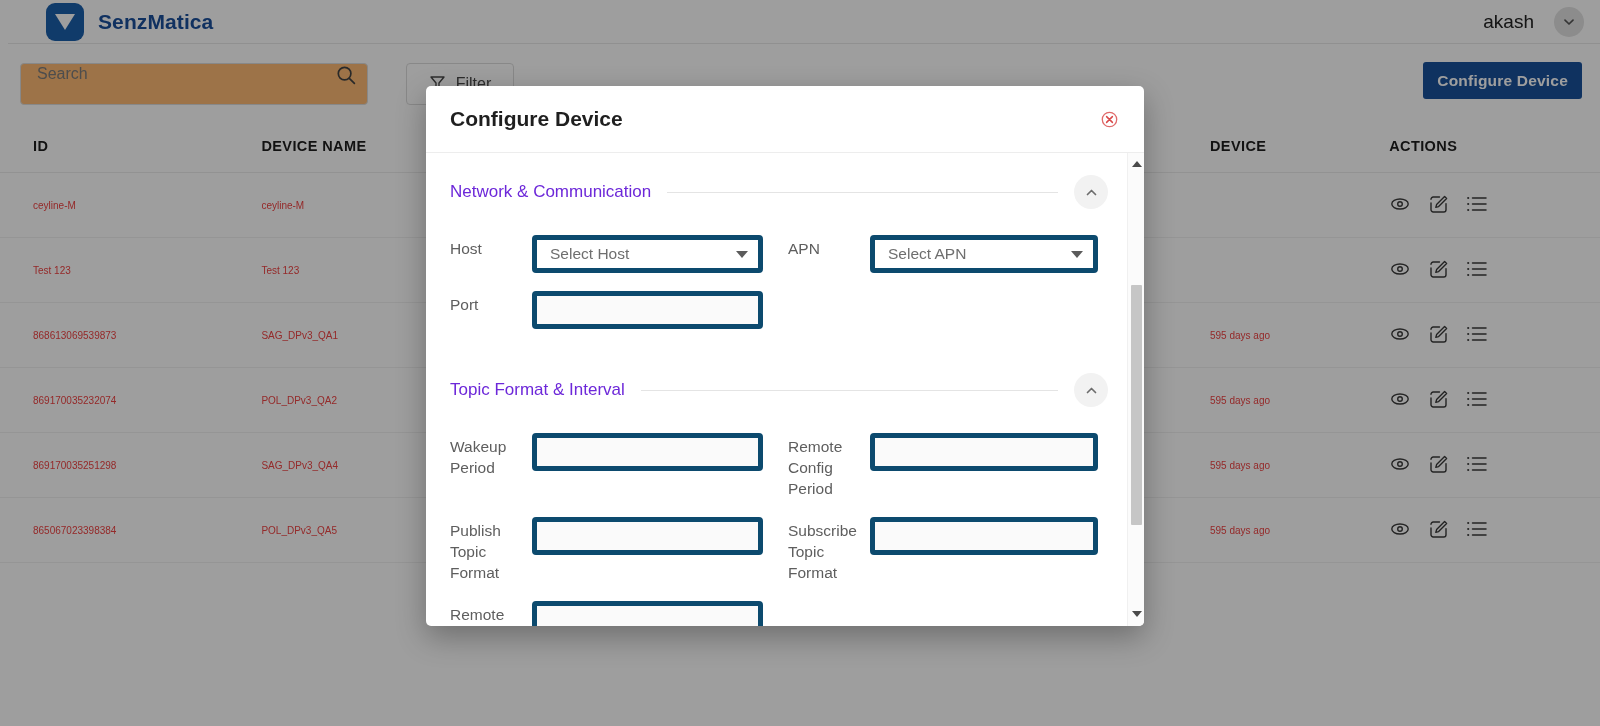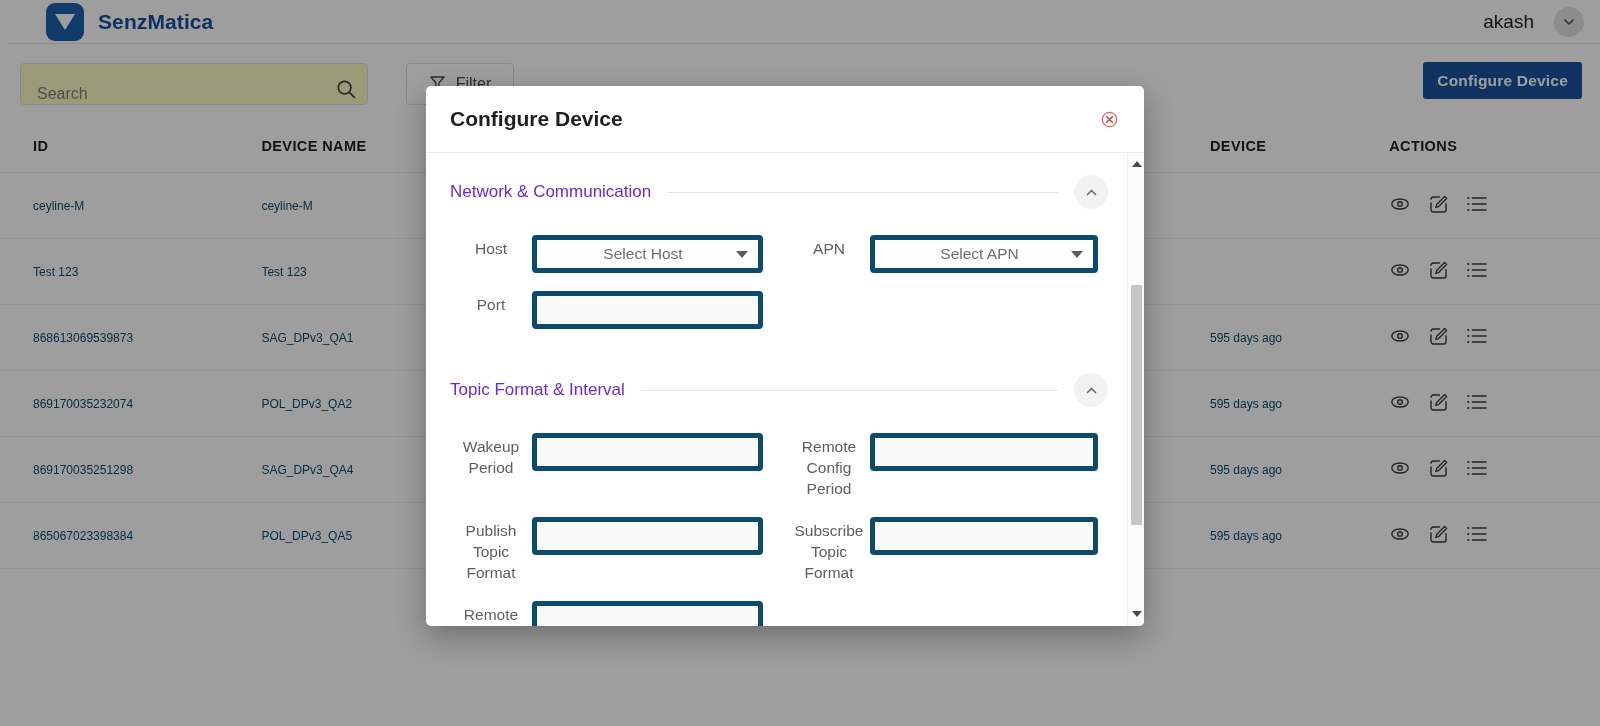--- a/index.html
+++ b/index.html
@@ -82,23 +82,23 @@
     position: absolute;
     left: 0; top: 60px;
     width: 1600px; height: 62px;
   }
   .search-box {
     position: absolute;
     left: 20px; top: 3px;
     width: 348px; height: 42px;
     border: 1px solid #dcdcdc;
     border-radius: 4px;
-    background: #fef9c3;
-    display: flex;
-    align-items: flex-end;
+    background: #fdba74;
+    display: flex;
+    align-items: flex-start;
     box-sizing: border-box;
     padding: 0 10px 0 14px;
   }
   .search-box input {
     border: none;
     outline: none;
     flex: 1;
     font-size: 16px;
     color: #444;
     font-family: "Liberation Sans", sans-serif;
@@ -150,22 +150,22 @@
     text-align: left;
     font-size: 14.5px;
     font-weight: 700;
     color: #1d1d1d;
     letter-spacing: .4px;
     padding: 16px 0 18px 0;
     border-bottom: 1px solid #ececec;
     margin-left: 48px;
   }
   table.devices td {
-    font-size: 12px;
-    color: #0c4a6e;
+    font-size: 10px;
+    color: #ef4444;
     padding: 20px 0;
     border-bottom: 1px solid #f0f0f0;
     white-space: nowrap;
     overflow: hidden;
   }
   .col-id      { width: 215px; padding-left: 33px !important; }
   .col-name    { width: 240px; }
   .col-c3      { width: 230px; }
   .col-c4      { width: 230px; }
   .col-updated { width: 200px; }
@@ -263,21 +263,20 @@
     background: #f2f2f2;
     display: flex; align-items: center; justify-content: center;
     margin-right: 14px;
     cursor: pointer;
     flex: 0 0 auto;
   }
 
   
   .form-grid {
     padding: 0 24px 0 24px;
-    text-align: center;
   }
   .form-row {
     display: flex;
     align-items: flex-start;
     margin-bottom: 18px;
   }
   .fld {
     display: flex;
     align-items: flex-start;
     width: 50%;

